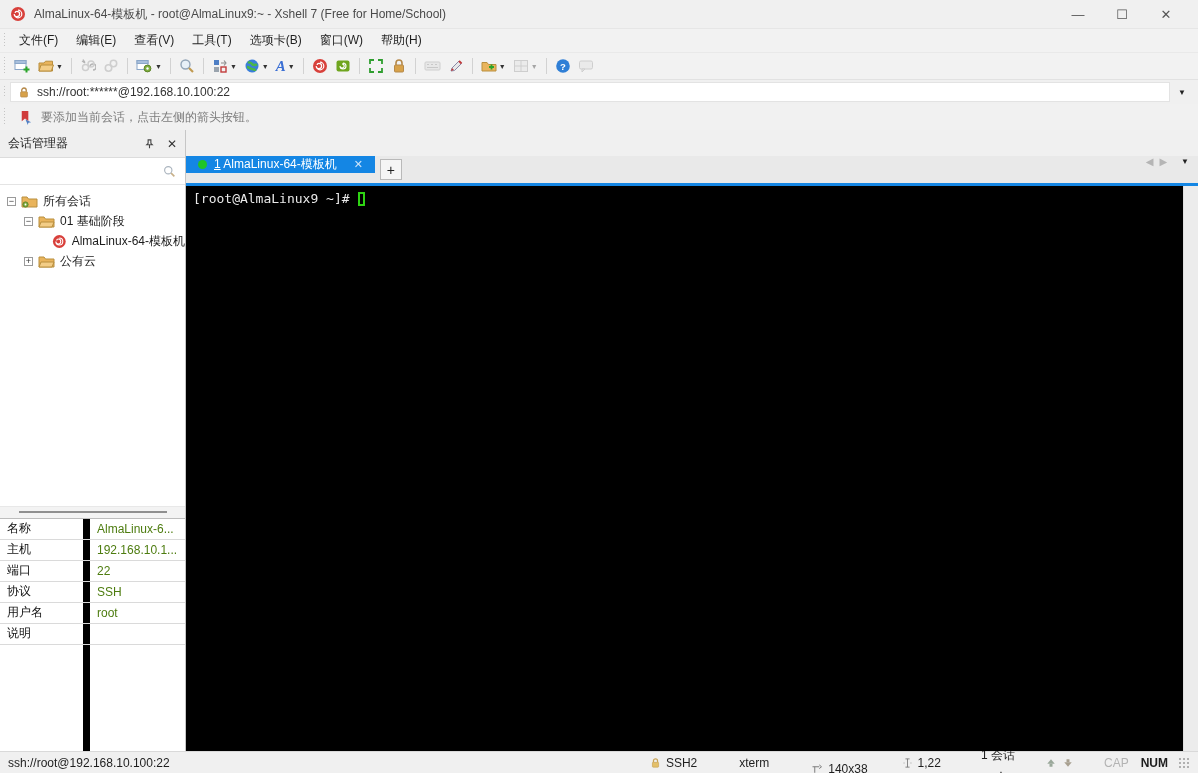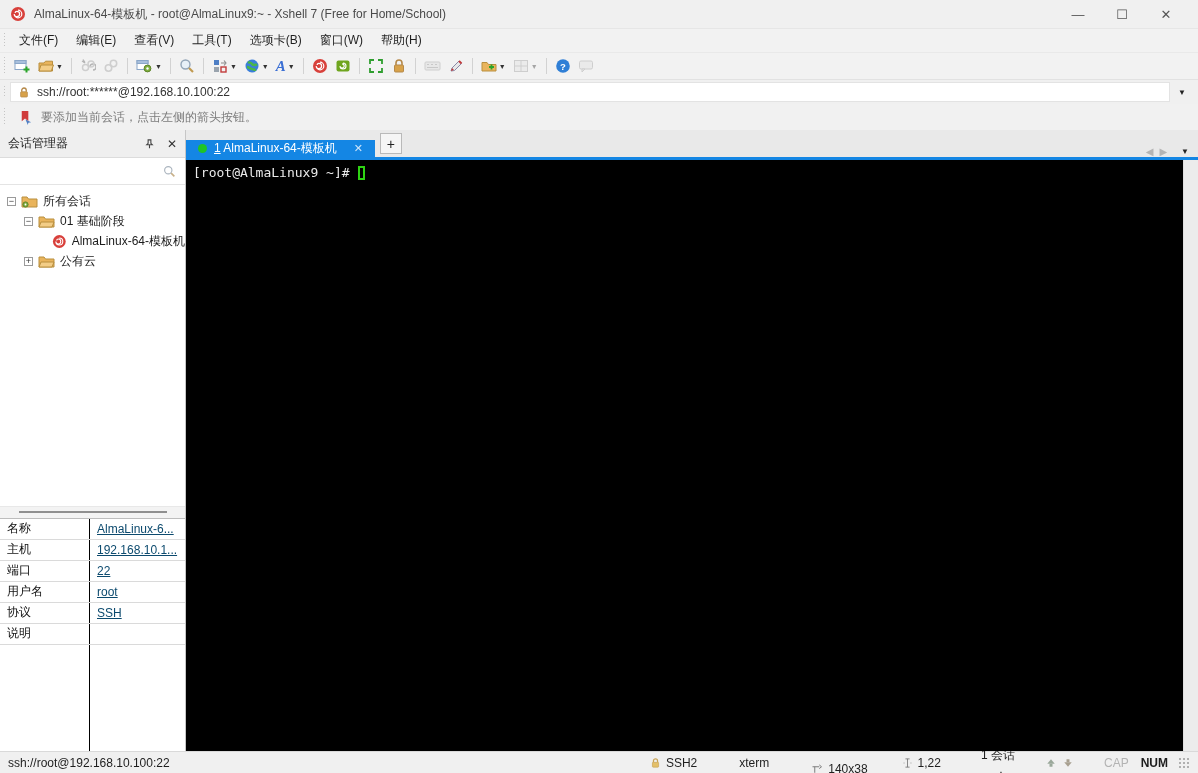--- a/index.html
+++ b/index.html
@@ -53,28 +53,28 @@
   .lvl0 { padding-left:7px; } .lvl1 { padding-left:24px; } .lvl2 { padding-left:52px; }
   .expander { width:9px; height:9px; border:1px solid #9a9a9a; background:#fff; display:flex; align-items:center; justify-content:center; font-size:9px; line-height:8px; color:#333; flex:none; }
   .tree-label { color:#1c1c1c; }
   .tree-filler { flex:1; background:#fff; }
 
   .splitter { height:12px; background:#f3f3f3; display:flex; align-items:center; justify-content:center; border-top:1px solid #e8e8e8; }
   .splitter-line { width:148px; height:2px; background:#8f8f8f; }
 
   .props { border-top:1px solid #bdbdbd; display:flex; flex-direction:column; flex:1; background:#fff; }
   .prop-row { height:21px; display:flex; border-bottom:1px solid #dadada; align-items:center; }
-  .prop-label { width:90px; padding:0 7px; border-right:1px solid #000000; align-self:stretch; display:flex; align-items:center; color:#111; }
-  .prop-value { flex:1; padding:0 7px; color:#0c4a6e; white-space:nowrap; overflow:hidden;text-decoration:underline; }
+  .prop-label { width:90px; padding:0 7px; border-right:7px solid #000000; align-self:stretch; display:flex; align-items:center; color:#111; }
+  .prop-value { flex:1; padding:0 7px; color:#4d7c0f; white-space:nowrap; overflow:hidden; }
   .props-filler { flex:1; display:flex; }
   .props-filler .prop-label { border-bottom:none; }
 
   
   .right-area { flex:1; display:flex; flex-direction:column; min-width:0; }
-  .tabbar { height:27px; background:#e9e9e9; display:flex; align-items:flex-end; }
+  .tabbar { height:27px; background:#e9e9e9; display:flex; align-items:flex-start;margin-top:26px; }
   .tab-active { background:#1486e4; color:#fff; display:flex; align-items:center; gap:7px; padding:0 12px; }
   .tab-dot { width:9px; height:9px; border-radius:50%; background:#1fc426; flex:none; }
   .tab-num { text-decoration:underline; }
   .tab-close { margin-left:10px; color:#cfe6fb; font-size:11px; }
   .new-tab { width:22px; height:21px; margin:3px 0 3px 5px; background:#f5f5f5; border:1px solid #b9b9b9; display:flex; align-items:center; justify-content:center; font-size:14px; color:#222; }
   .tab-nav { margin-left:auto; display:flex; align-items:center; gap:6px; padding-right:9px; }
   .nav-arrow { color:#b5b5b5; font-size:10px; }
   .tab-menu-caret { color:#222; font-size:8px; margin-left:8px; }
   .accent-line { height:3px; background:#1486e4; }
 
@@ -368,26 +368,26 @@
       </div>
       <div class="prop-row">
         <span class="prop-label">主机</span>
         <span class="prop-value">192.168.10.1...</span>
       </div>
       <div class="prop-row">
         <span class="prop-label">端口</span>
         <span class="prop-value">22</span>
       </div>
       <div class="prop-row">
+        <span class="prop-label">协议</span>
+        <span class="prop-value">SSH</span>
+      </div>
+      <div class="prop-row">
         <span class="prop-label">用户名</span>
         <span class="prop-value">root</span>
-      </div>
-      <div class="prop-row">
-        <span class="prop-label">协议</span>
-        <span class="prop-value">SSH</span>
       </div>
       <div class="prop-row">
         <span class="prop-label">说明</span>
         <span class="prop-value"></span>
       </div>
       <div class="props-filler">
         <span class="prop-label"></span>
         <span class="prop-value"></span>
       </div>
     </div>

